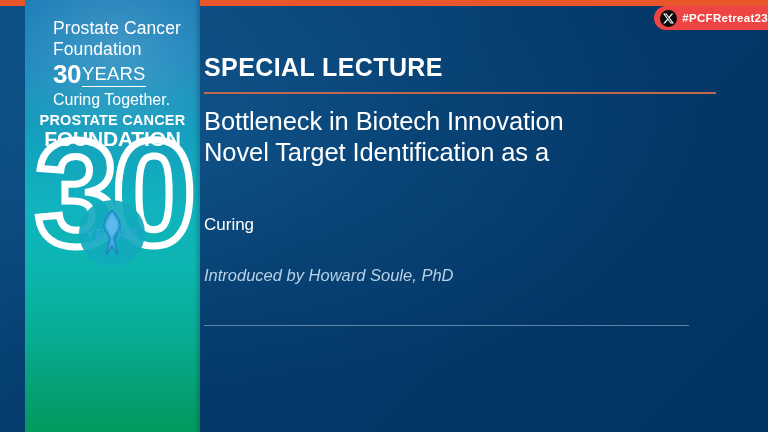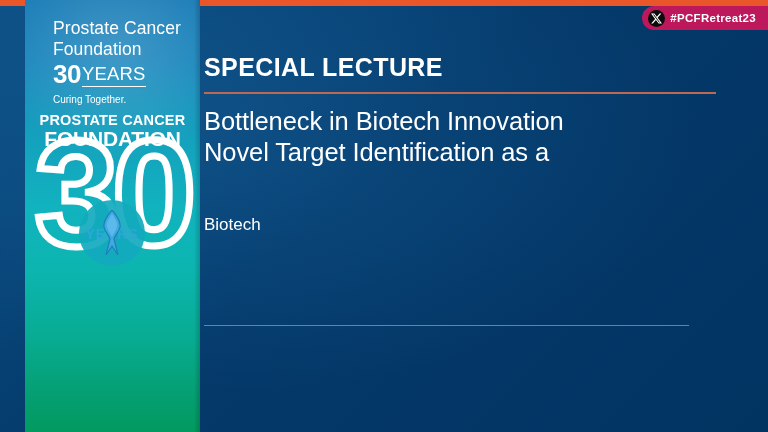--- a/index.html
+++ b/index.html
@@ -111,21 +111,21 @@
   .pcf-years {
     font-size: 18.5px;
     line-height: 20px;
     font-weight: 400;
     letter-spacing: .2px;
     margin-left: 1px;
     border-bottom: 1.6px solid #ffffff;
     padding-bottom: 2px;
   }
   .pcf-tag {
-    font-size: 10px;
+    font-size: 16px;
     line-height: 16px;
     margin-top: 5px;
     font-weight: 400;
   }
 
   
   .retreat {
     position: absolute;
     left: 0;
     top: 112px;
@@ -196,22 +196,22 @@
   }
   .sr1 { font-size: 14px; line-height: 15px; font-weight: 700; letter-spacing: .3px; }
   .sr2 { font-size: 17px; line-height: 18px; font-weight: 700; letter-spacing: .3px; }
 
   
   .hashtag-badge {
     position: absolute;
     right: 0;
     top: 6px;
     height: 24px;
-    padding: 0 12px 0 6px;
-    background: #be185d;
+    padding: 0 0 0 6px;
+    background: #ef4444;
     border-top-left-radius: 13px;
     border-bottom-left-radius: 13px;
     display: flex;
     align-items: center;
     gap: 5px;
     z-index: 6;
   }
   .x-circle {
     width: 17px;
     height: 17px;
@@ -357,21 +357,22 @@
 
   <div class="content">
     <div class="kicker">SPECIAL LECTURE</div>
     <div class="rule-orange"></div>
 
     <div class="talk-title">
       <div>Bottleneck in Biotech Innovation</div>
       <div>Novel Target Identification as a</div>
     </div>
 
-    <div class="speaker-org">Biotech</div>
+    <div class="speaker-org">Curing</div>
 
     <div class="intro">
+      <div>Introduced by Howard Soule, PhD</div>
     </div>
 
     <div class="rule-light"></div>
   </div>
 
 </div>
 
 </body></html>

